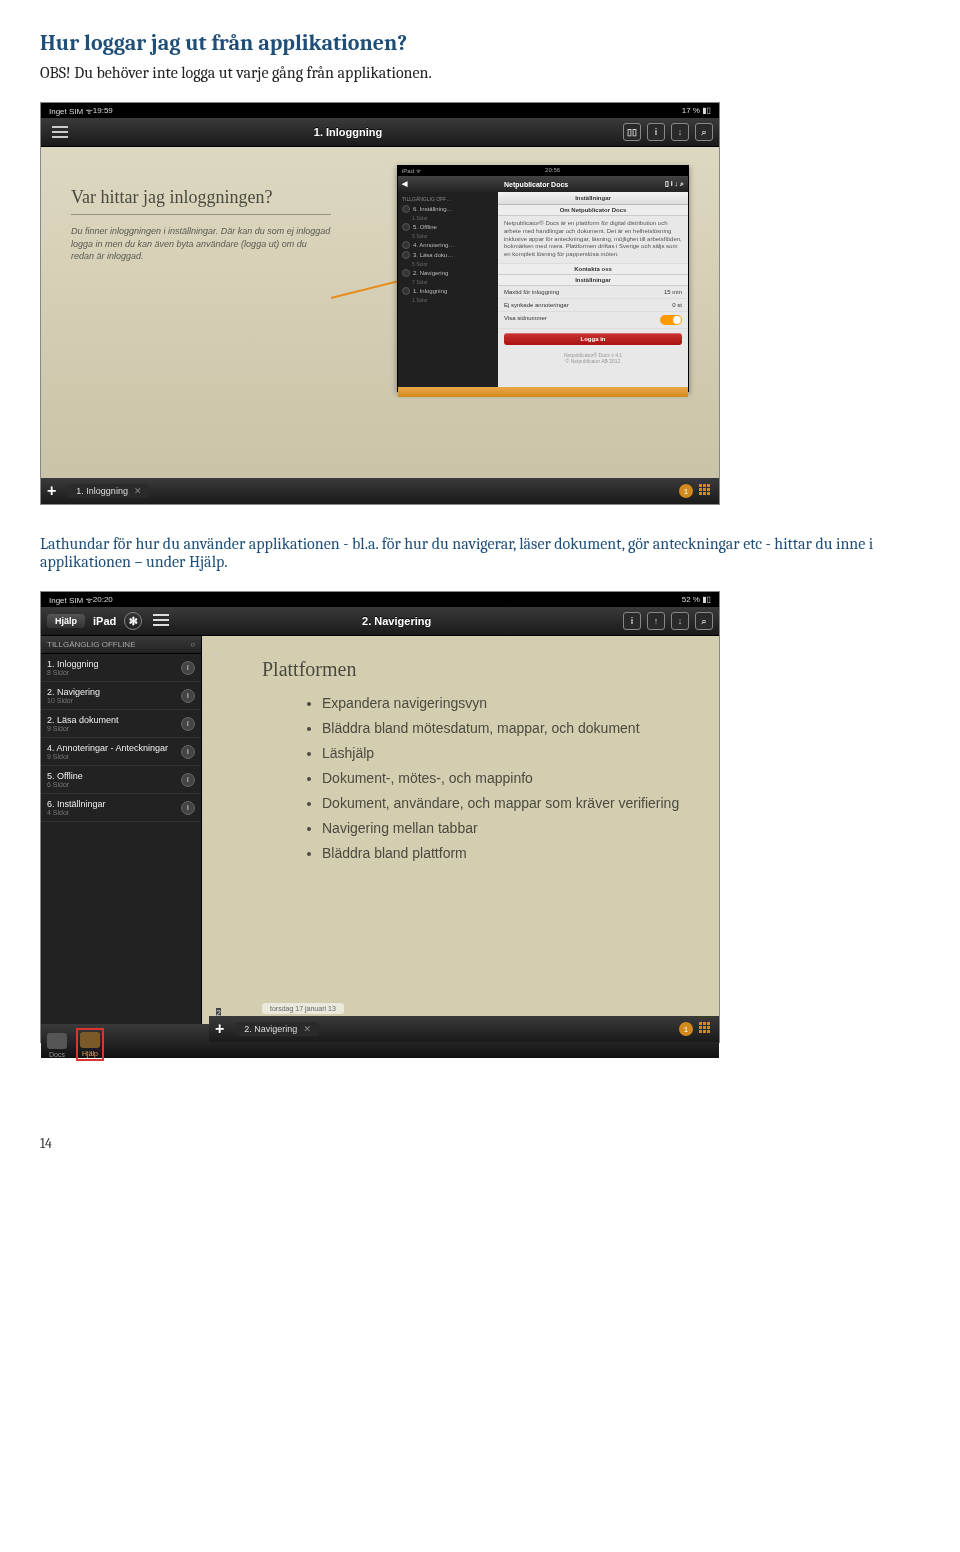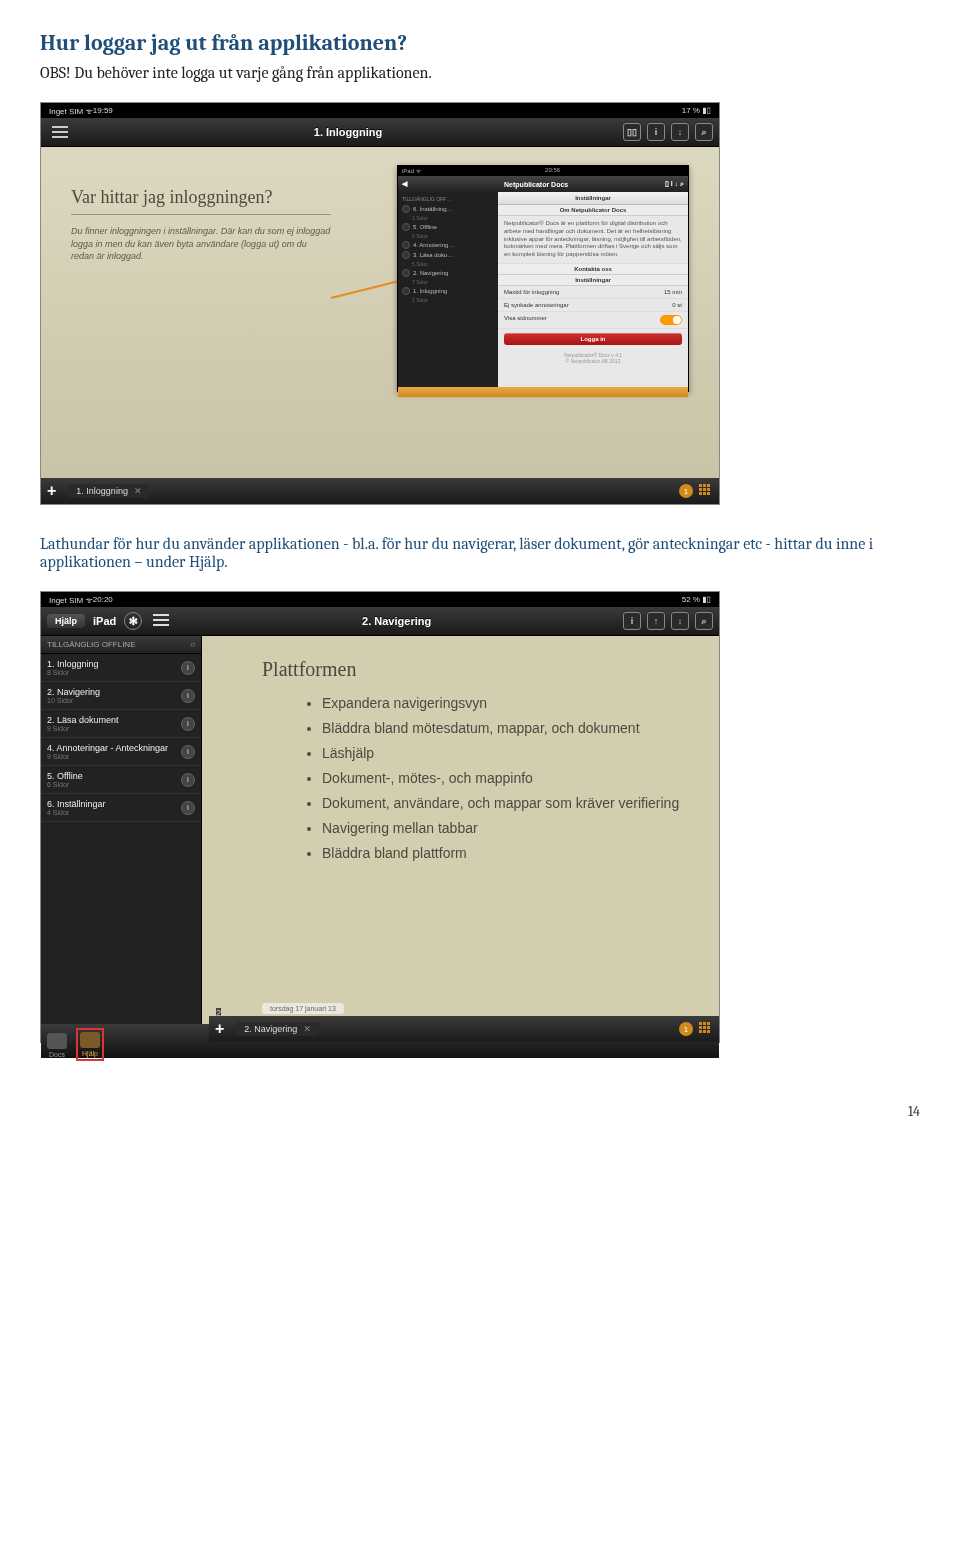--- a/index.html
+++ b/index.html
@@ -212,21 +212,21 @@
   .dock-item.active { color:#e8a847; }
   .dock-item.active .di { background:#7a5a2a; }
   .dock-item.boxed { outline:2px solid #d33; outline-offset:1px; padding:1px;}
 
   .ss2 .nav-bar .gear {
     width:16px;height:16px; border-radius:50%; border:1px solid #888;
     display:flex;align-items:center;justify-content:center;
   }
 
   .page-number {
-    text-align:right; font-size:14px; color:#333; margin-top:60px;
+    text-align:left; font-size:14px; color:#333; margin-top:92px;
   }
 </style>
 </head>
 <body>
 
 <h2 class="section-heading">Hur loggar jag ut från applikationen?</h2>
 <p class="body-text">OBS! Du behöver inte logga ut varje gång från applikationen.</p>
 
 <div class="screenshot">
   <div class="status-bar">

